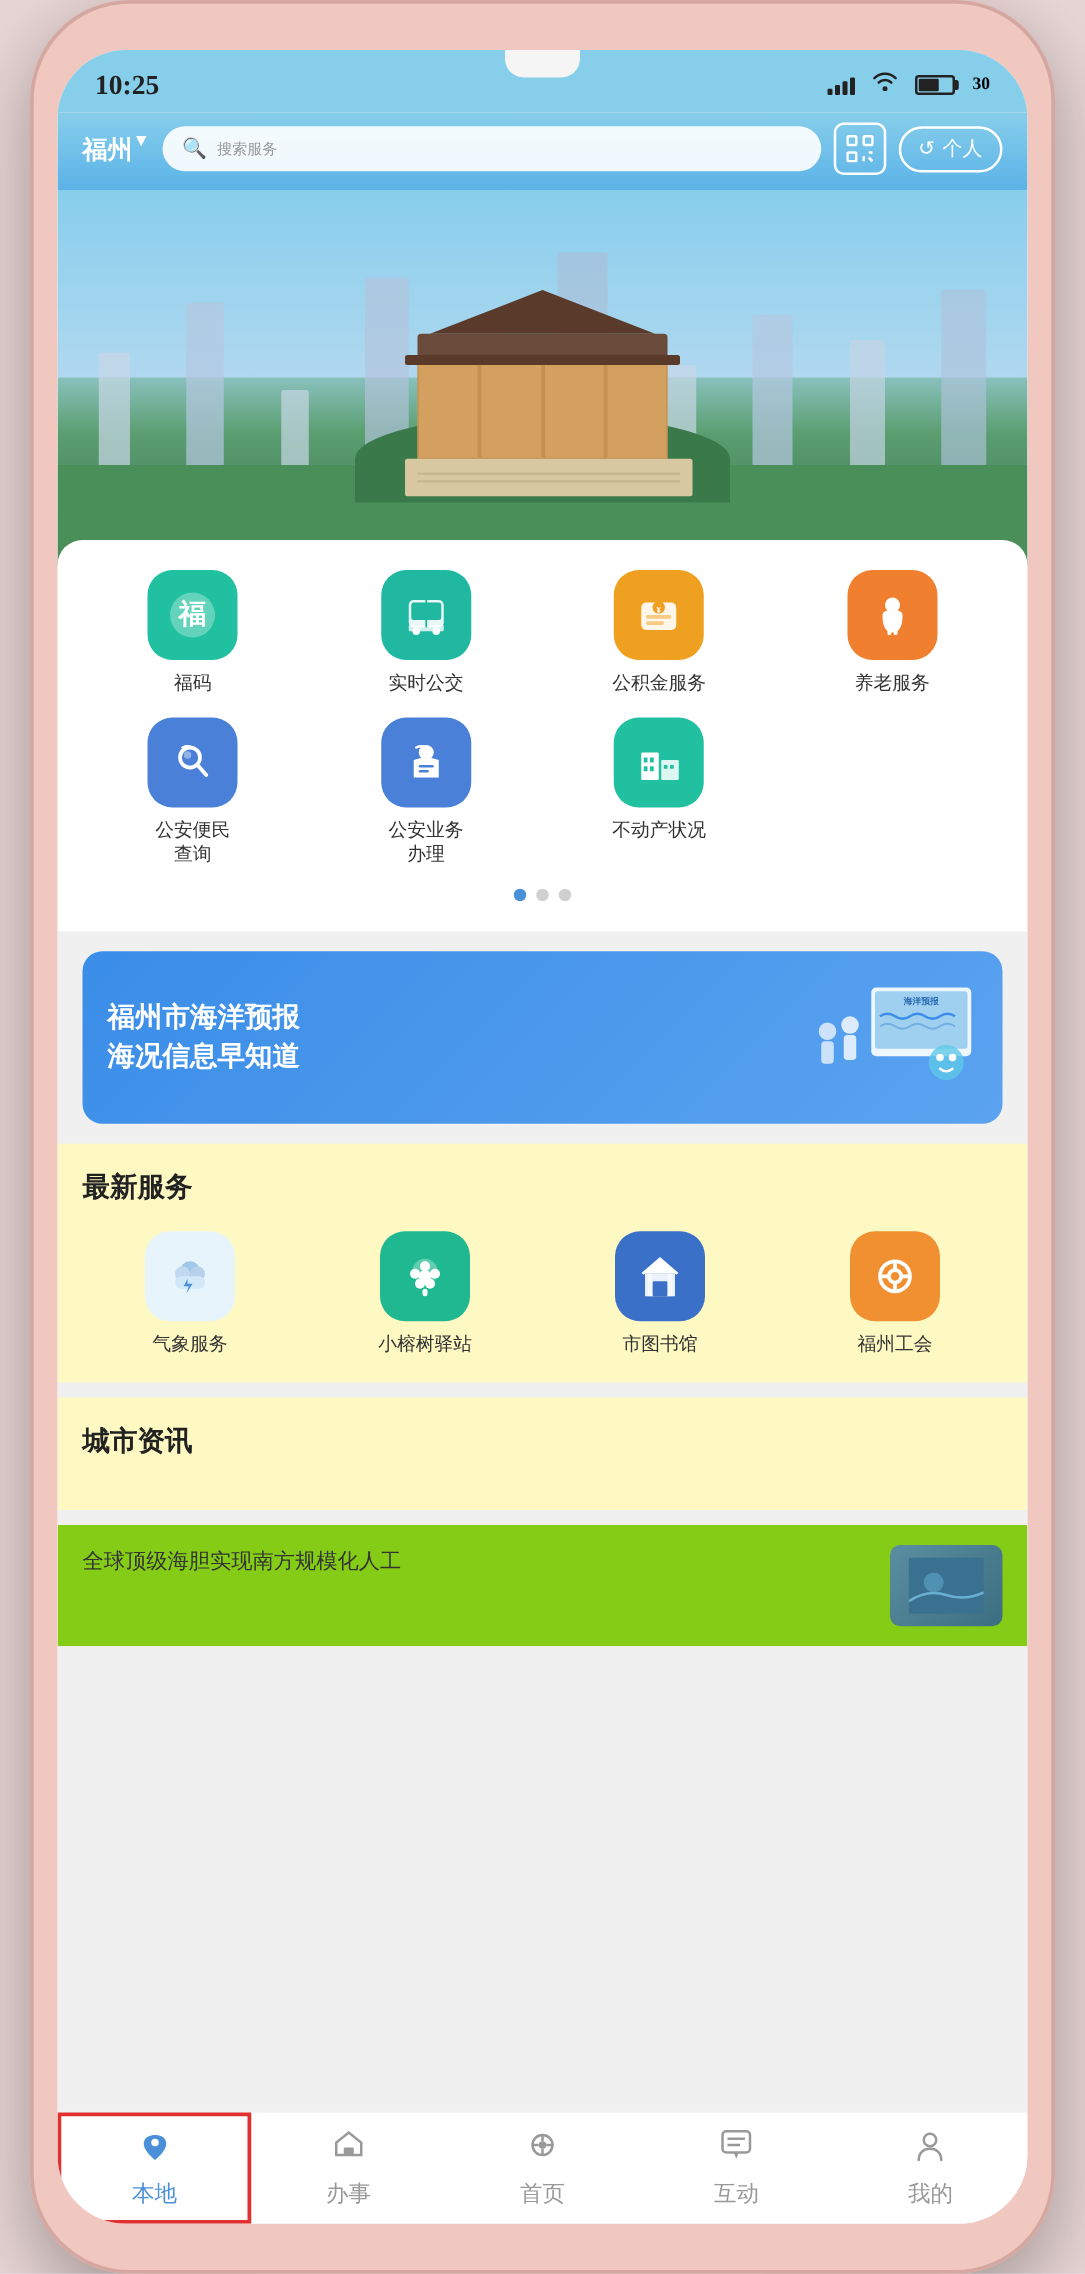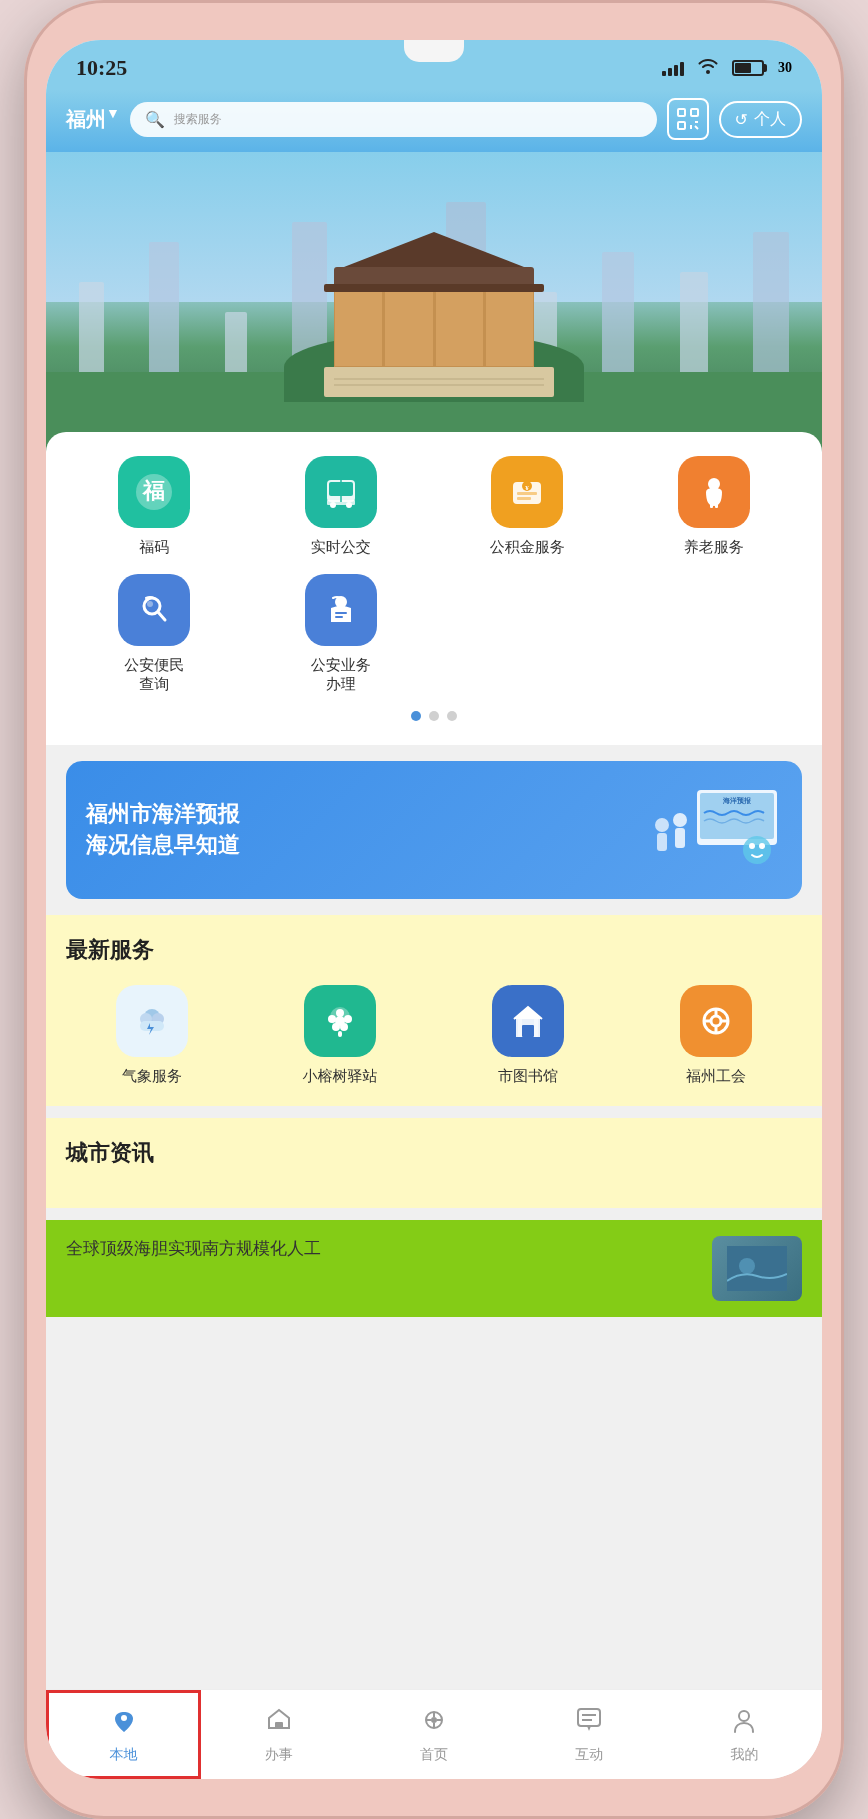--- a/index.html
+++ b/index.html
@@ -312,21 +312,21 @@
       position: relative;
     }
     .nav-item.active {
       outline: 3px solid #e03030;
       outline-offset: -3px;
     }
     .nav-icon {
       font-size: 28px;
     }
     .nav-label {
-      font-size: 14px;
+      font-size: 18px;
     }
     .nav-label-active {
       color: #4a90d9;
     }
     .nav-label-inactive {
       color: #999;
     }
   </style>
 </head>
 <body>
@@ -509,20 +509,35 @@
                 <path d="M12 20 L12 34 L32 34 L32 20 Q22 16 12 20Z" fill="white"></path>
                 <rect x="16" y="24" width="12" height="2" rx="1" fill="#4a80d8"></rect>
                 <rect x="16" y="28" width="8" height="2" rx="1" fill="#4a80d8"></rect>
                 <path d="M14 10 Q18 8 22 10" stroke="white" stroke-width="2" fill="none" stroke-linecap="round"></path>
               </svg>
             </div>
             <span class="service-label" style="white-space:pre-line;">公安业务
 办理</span>
           </div>
 
+          <div class="service-item">
+            <div class="service-icon-wrap" style="background:#20c0a0;">
+              <svg width="44" height="44" viewBox="0 0 44 44" fill="none">
+                <rect x="8" y="14" width="14" height="22" rx="1" fill="white"></rect>
+                <rect x="24" y="20" width="14" height="16" rx="1" fill="white" opacity="0.85"></rect>
+                <rect x="10" y="18" width="3" height="4" rx="0.5" fill="#20c0a0"></rect>
+                <rect x="15" y="18" width="3" height="4" rx="0.5" fill="#20c0a0"></rect>
+                <rect x="10" y="25" width="3" height="4" rx="0.5" fill="#20c0a0"></rect>
+                <rect x="15" y="25" width="3" height="4" rx="0.5" fill="#20c0a0"></rect>
+                <rect x="26" y="24" width="3" height="3" rx="0.5" fill="#20c0a0"></rect>
+                <rect x="31" y="24" width="3" height="3" rx="0.5" fill="#20c0a0"></rect>
+              </svg>
+            </div>
+            <span class="service-label">不动产状况</span>
+          </div>
         </div>
 
         <div class="dots-indicator">
           <div class="dot dot-active"></div>
           <div class="dot dot-inactive"></div>
           <div class="dot dot-inactive"></div>
         </div>
       </div>
 
       <div class="promo-banner">

